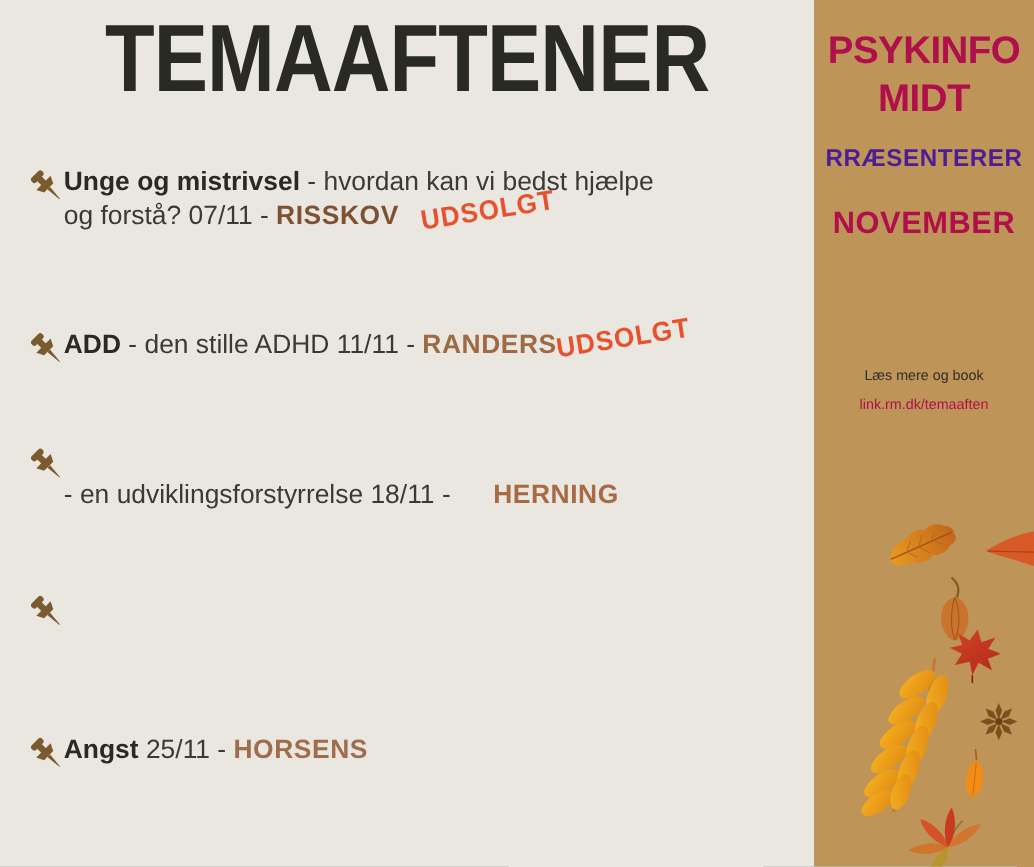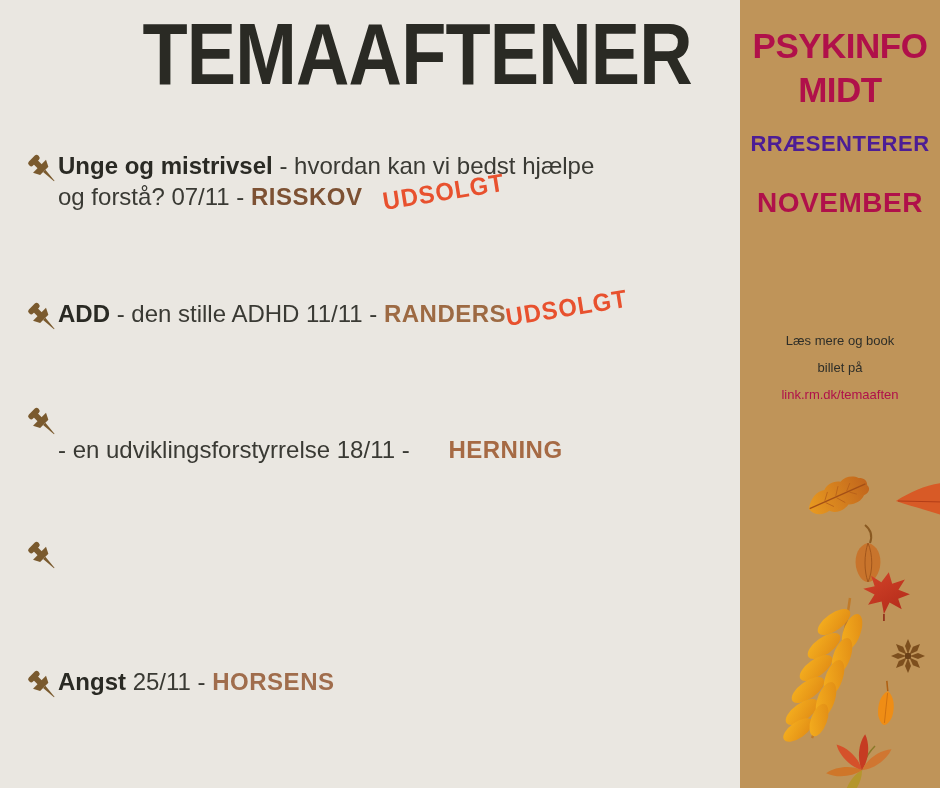--- a/index.html
+++ b/index.html
@@ -3,21 +3,21 @@
 <meta charset="utf-8">
 <style>
   * { margin:0; padding:0; box-sizing:border-box; }
   html,body { background:#888; }
   #poster {
     position:relative; width:940px; height:788px; overflow:hidden;
     font-family:"Liberation Sans", sans-serif; background:var(--bg,#eae7e1);
   }
   
   #main { position:absolute; left:0; top:0; width:740px; height:788px; background:var(--bg,#eae7e1); }
-  .title-wrap { position:absolute; left:0; top:0; width:740px; text-align:right; }
+  .title-wrap { position:absolute; left:0; top:0; width:740px; text-align:center; }
   .title {
     display:inline-block; font-size:87px; line-height:108px; font-weight:800;
     letter-spacing:-1px; color:var(--ink,#2a2a24);
     transform:scaleX(.85); transform-origin:center;
   }
   .event { position:absolute; left:0; width:740px; padding-left:58px;
            font-size:24px; line-height:31px; color:var(--text,#3a3a34); }
   .event .pin { position:absolute; left:26px; top:1px; width:40px; height:40px; }
   .ev-title { font-weight:700; color:var(--ink,#2a2a24); }
   .ev-city  { font-weight:700; letter-spacing:.5px; }
@@ -127,21 +127,20 @@
     </div>
 
     <div class="block presents">RRÆSENTERER</div>
 
     <div class="block month">
       <div>NOVEMBER</div>
     </div>
 
     <div class="block cta">
       <div>Læs mere og book</div>
-      <div>billet på</div>
       <div class="link">link.rm.dk/temaaften</div>
     </div>
 
     <svg id="leaves" viewBox="0 0 200 788">
       <defs>
         <linearGradient id="gOak" x1="0" y1="0" x2="1" y2="0">
           <stop offset="0" stop-color="#e89a20"></stop>
             <stop offset="1" stop-color="#c2661c"></stop>
         </linearGradient>
         <linearGradient id="gMaple" x1="0" y1="0" x2="1" y2="1">

